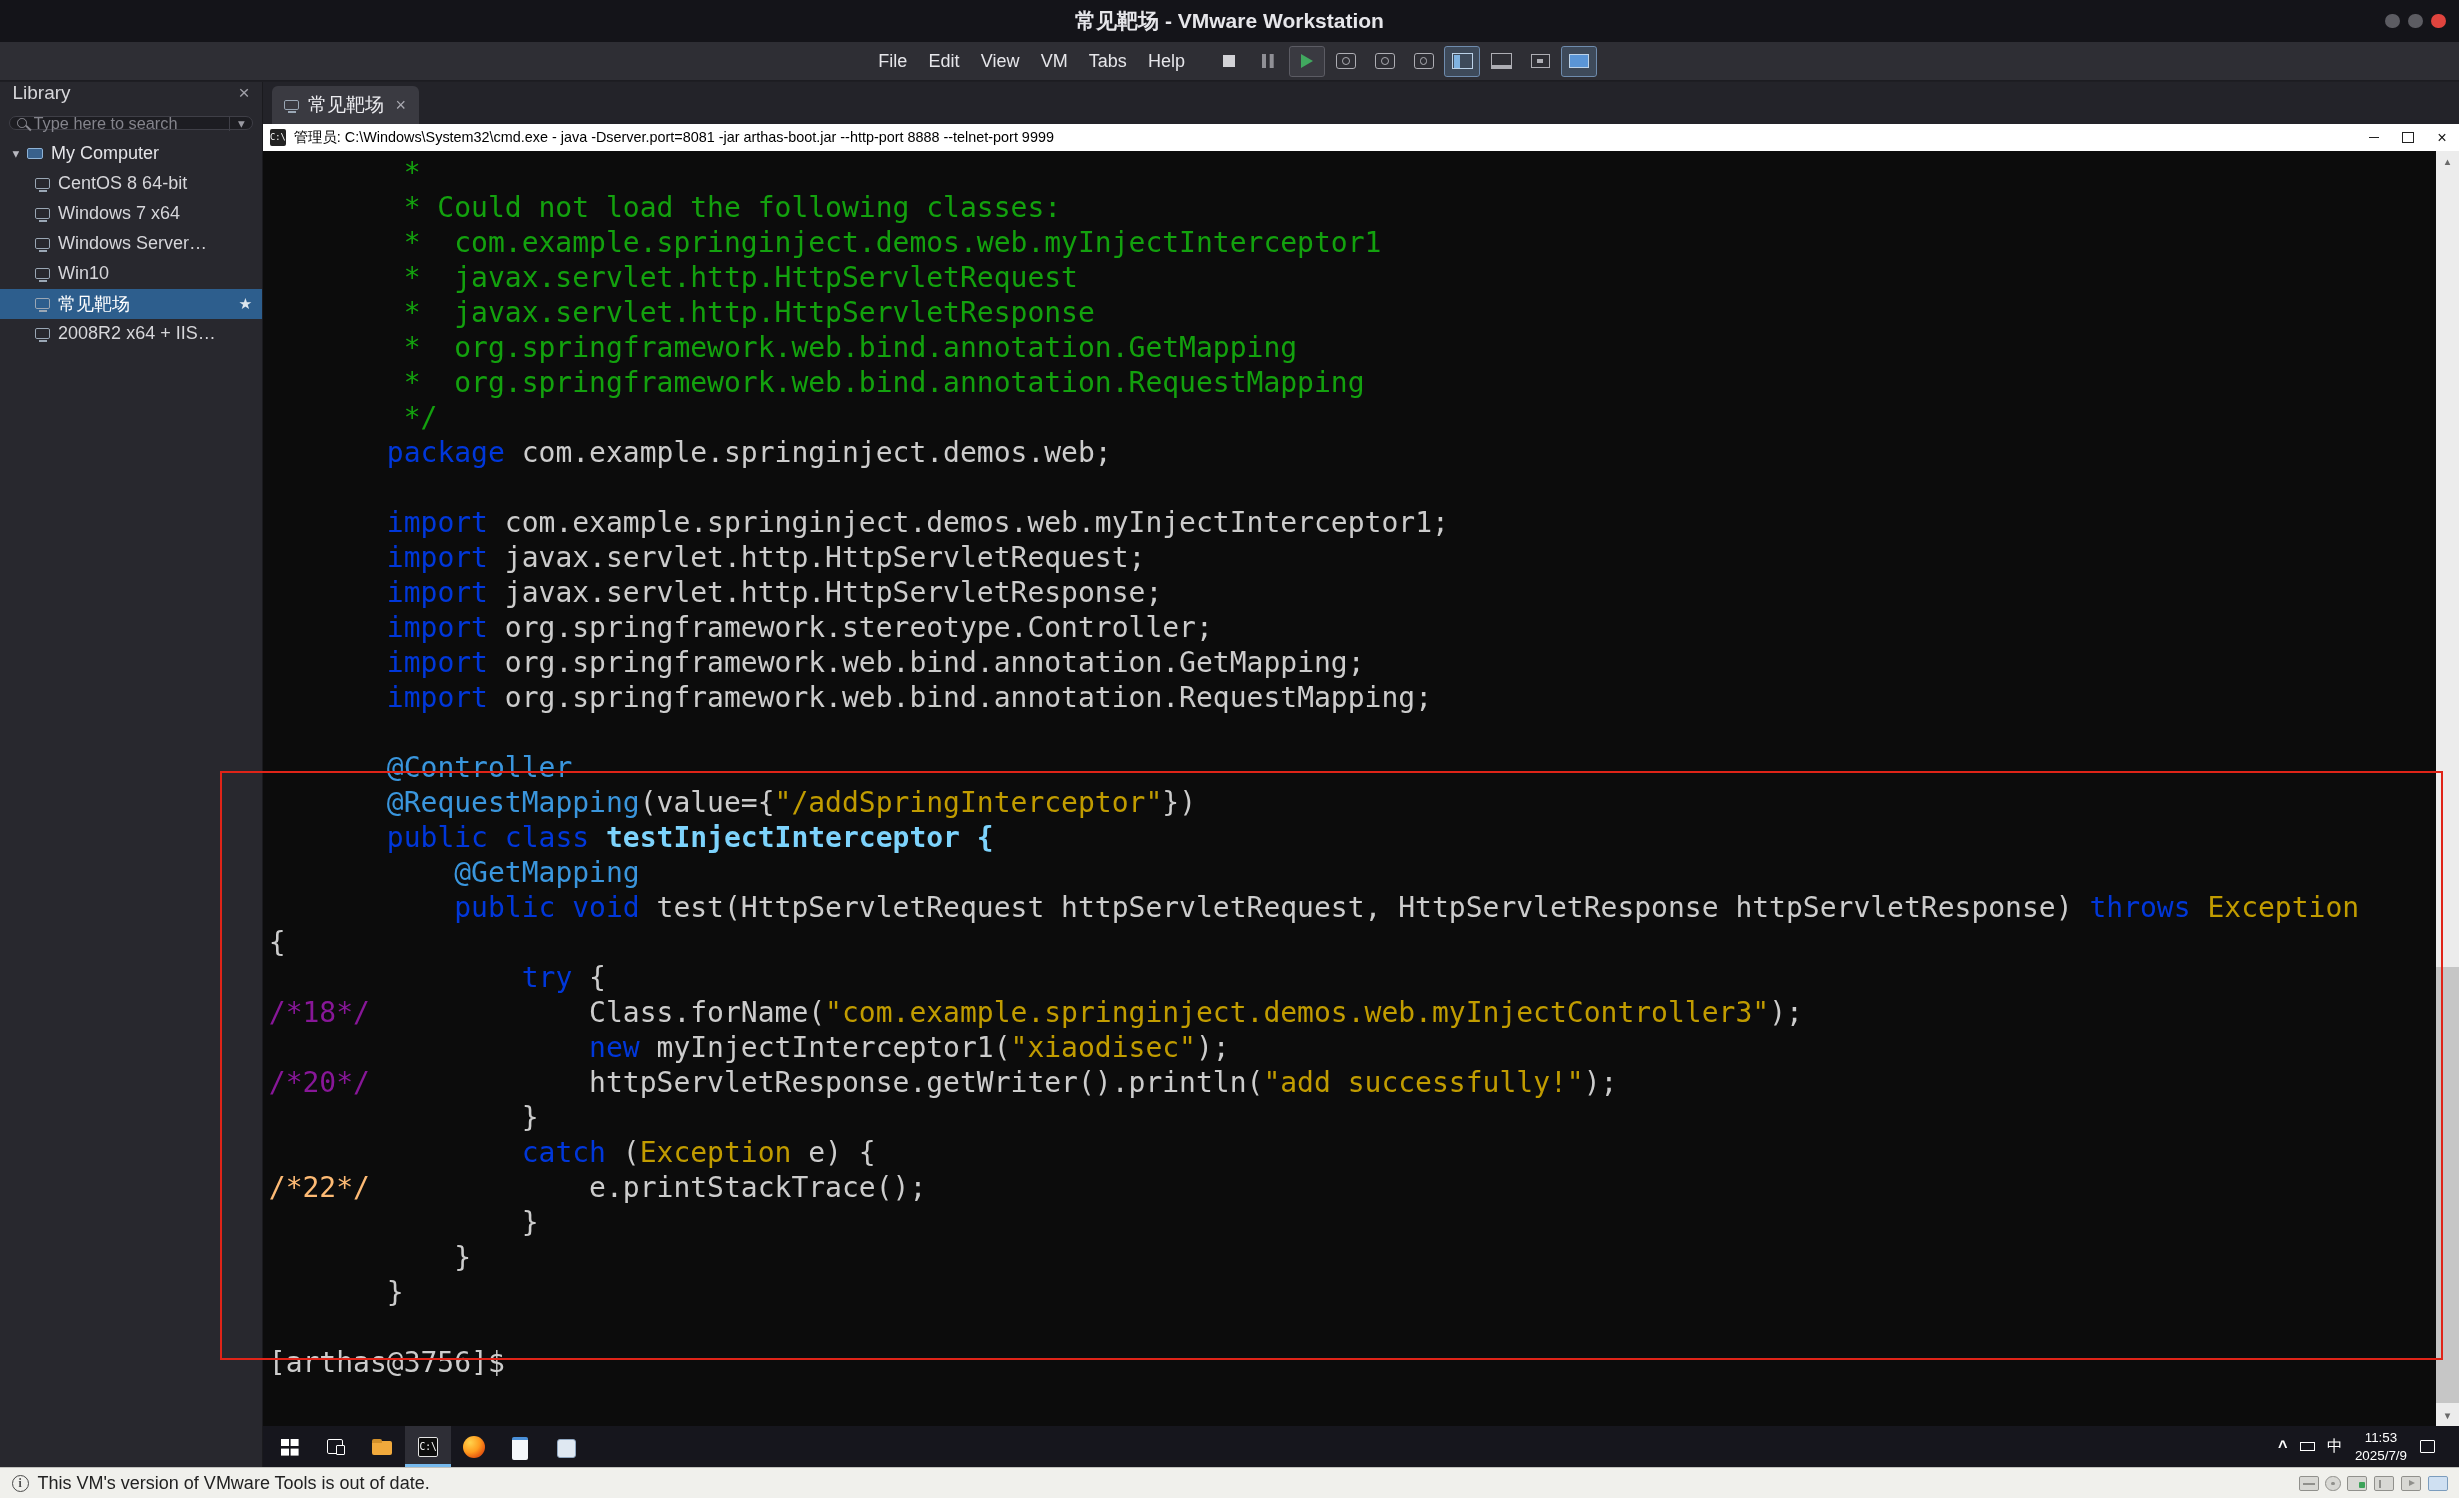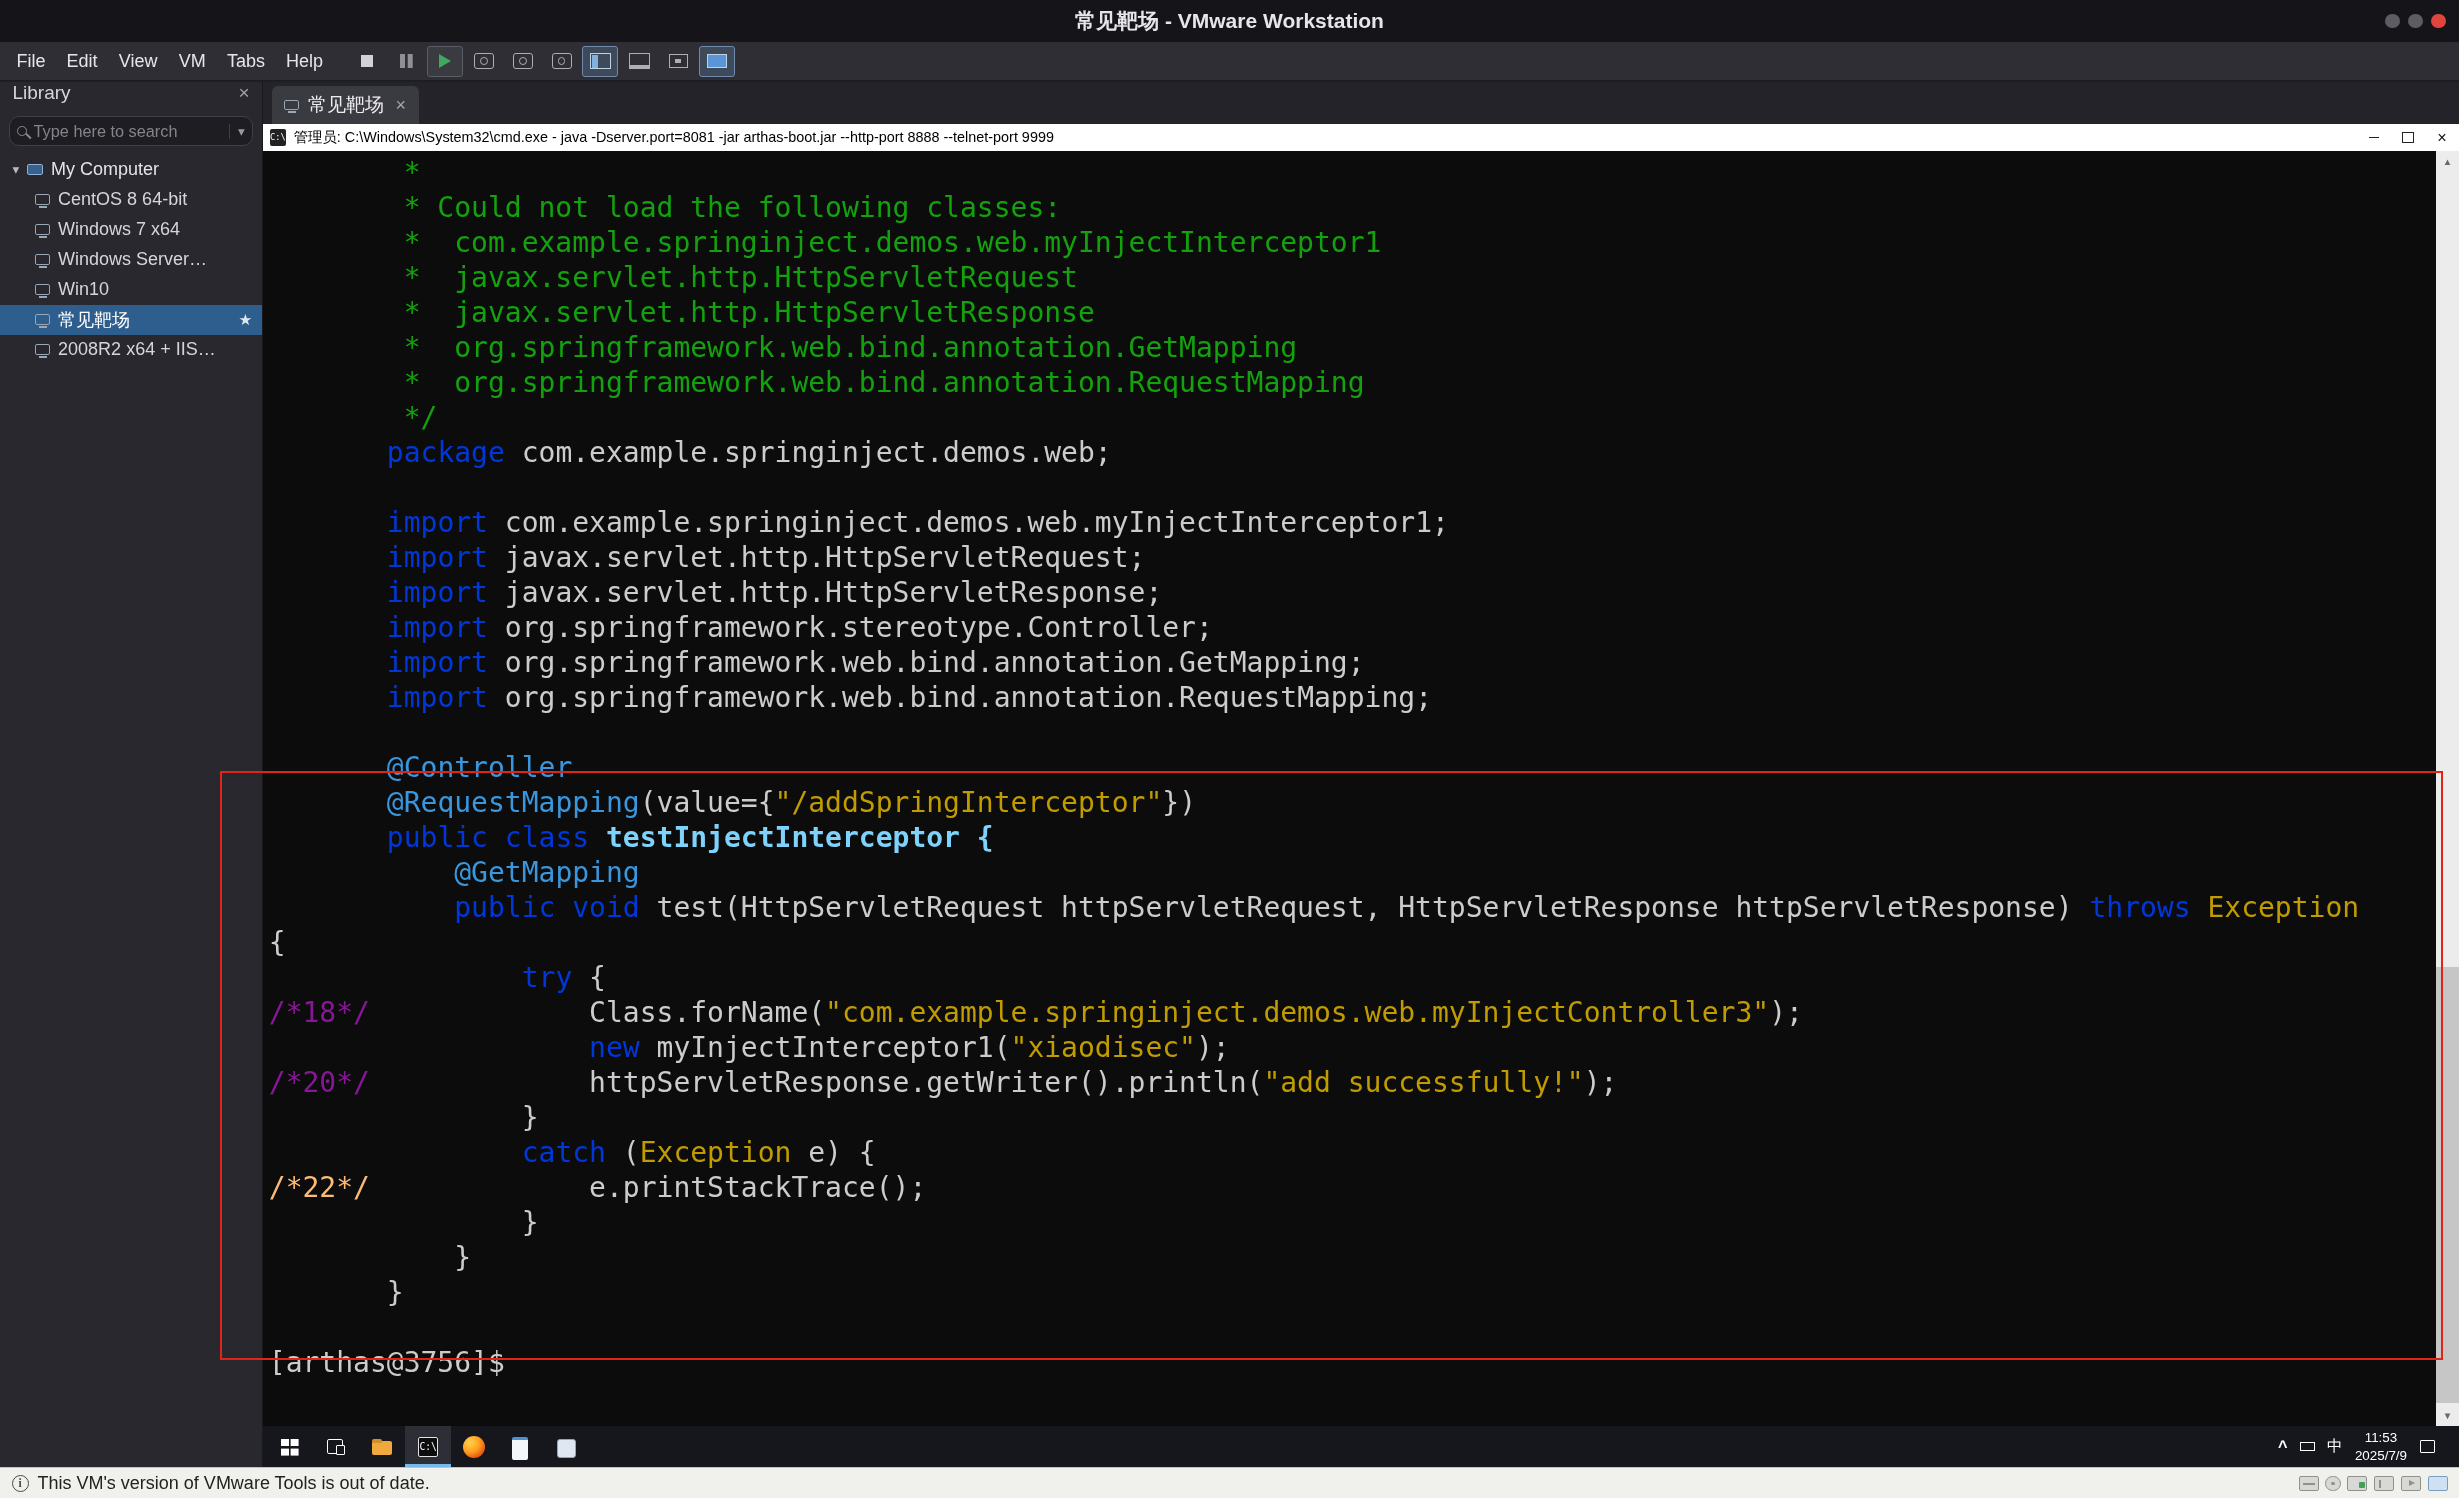--- a/index.html
+++ b/index.html
@@ -8,21 +8,21 @@
 
   
   .titlebar { position:absolute; left:0; top:0; right:0; height:42px; background:#141419; display:flex; align-items:center; justify-content:center; }
   .win-title { color:#e6e6ea; font-size:21px; font-weight:bold; }
   .win-controls { position:absolute; right:13.4px; top:0; height:42px; display:flex; align-items:center; gap:8.6px; }
   .dot { width:14.4px; height:14.4px; border-radius:50%; }
   .dot-min,.dot-max { background:#5c5c62; }
   .dot-close { background:#e0443e; }
 
   
-  .menubar { position:absolute; left:0; top:42px; right:0; height:39px; background:#2e2e34; border-bottom:1px solid #1c1c21; display:flex; align-items:center; padding-left:5.8px; }
+  .menubar { position:absolute; left:0; top:42px; right:0; height:39px; background:#2e2e34; border-bottom:1px solid #1c1c21; display:flex; align-items:center; padding-left:5.8px;justify-content:center; }
   .menus { display:flex; }
   .menu-item { padding:0 10.6px; color:#e6e6ea; font-size:18px; line-height:38px; }
   .toolbar { display:flex; align-items:center; margin-left:15.4px; gap:2.9px; }
   .tbtn { position:relative; width:36px; height:31px; display:flex; align-items:center; justify-content:center; border-radius:2.9px; }
   .tb-power-off::before { content:""; width:12.5px; height:12.5px; background:#d2d2d6; }
   .tb-suspend::before { content:""; width:4.8px; height:14.4px; background:#8f8f95; box-shadow:7.7px 0 0 #8f8f95; margin-right:7.7px; }
   .tb-power-on { background:#3a3a41; border:1px solid #5c5c64; }
   .tb-power-on::before { content:""; width:0; height:0; border-left:12.5px solid #41a85f; border-top:7.7px solid transparent; border-bottom:7.7px solid transparent; }
   .tb-snapshot::before,.tb-revert-snapshot::before,.tb-manage-snapshots::before { content:""; width:18px; height:13.4px; border:1.9px solid #aeaeb4; border-radius:2.9px; }
   .tb-snapshot::after,.tb-revert-snapshot::after,.tb-manage-snapshots::after { content:""; position:absolute; width:5.8px; height:5.8px; border:1.9px solid #aeaeb4; border-radius:50%; }
@@ -33,21 +33,21 @@
   .tb-show-thumbnail-bar::after { content:""; position:absolute; bottom:7.7px; left:8.6px; width:19px; height:3.8px; background:#aeaeb4; }
   .tb-fullscreen::before { content:""; width:17.3px; height:12.5px; border:1.9px solid #aeaeb4; }
   .tb-fullscreen::after { content:""; position:absolute; width:5.8px; height:3.8px; background:#aeaeb4; }
   .tb-console-view { background:#3e4a5a; border:1px solid #6f8cae; }
   .tb-console-view::before { content:""; width:18px; height:12.5px; border:1.9px solid #bcd2e8; background:#5a95d6; }
 
   
   .sidebar { position:absolute; left:0; top:82px; width:263px; bottom:32px; background:#28282e; border-right:1px solid #1a1a1e; }
   .lib-header { height:33px; display:flex; padding:0 12.5px; color:#d6d6da; font-size:19px; }
   .lib-close { margin-left:auto; color:#a0a0a8; font-size:19px; }
-  .search-box { margin:1px 8.6px 8.6px; height:30px; display:flex; align-items:center; background:#1d1d22; border:1px solid #3f3f47; border-radius:10px; padding:0 7.7px; gap:6.7px; }
+  .search-box { margin:1px 8.6px 8.6px; height:14px; display:flex; align-items:center; background:#1d1d22; border:1px solid #3f3f47; border-radius:10px; padding:0 7.7px; gap:6.7px; }
   .search-icon { width:9.6px; height:9.6px; border:1.9px solid #8a8a92; border-radius:50%; position:relative; flex:none; }
   .search-icon::after { content:""; position:absolute; width:6.7px; height:1.9px; background:#8a8a92; transform:rotate(45deg); right:-5.8px; bottom:-1.9px; }
   .search-input { flex:1; min-width:0; background:transparent; border:none; outline:none; color:#cfcfd4; font-size:16.3px; font-family:inherit; }
   .search-input::placeholder { color:#84848c; }
   .search-drop { color:#9a9aa2; font-size:13.4px; border-left:1px solid #3f3f47; padding-left:7.7px; }
   .tree-root { height:30px; display:flex; align-items:center; gap:7.7px; padding-left:12.5px; color:#e4e4e8; font-size:18px; }
   .caret { color:#b8b8c0; font-size:13.4px; }
   .pc-icon { width:16.3px; height:11.5px; border:1.9px solid #8fb3d6; background:#39618c; border-radius:1.9px; flex:none; }
   .tree-item { height:30px; display:flex; align-items:center; gap:7.7px; padding-left:35px; color:#d6d6da; font-size:18px; }
   .tree-item.selected { background:#2d5e8d; color:#fff; }

